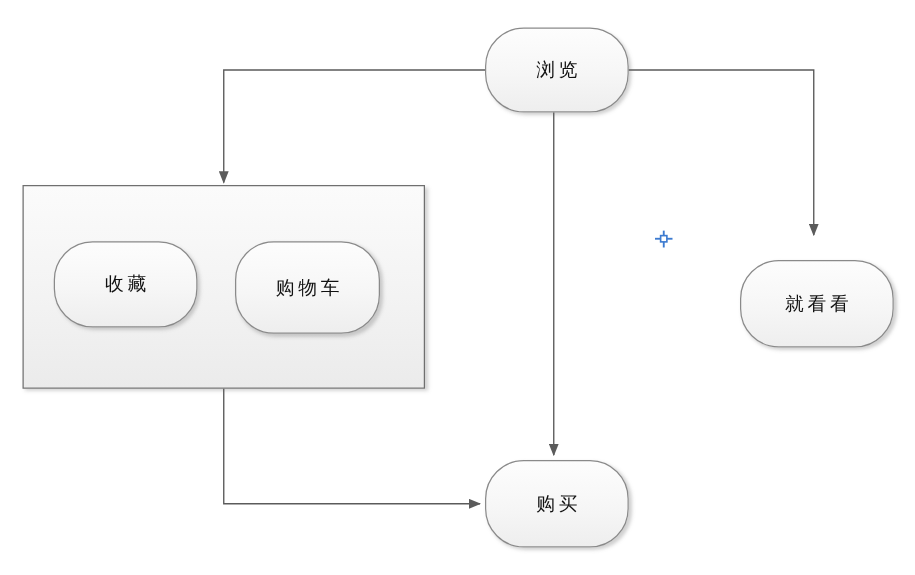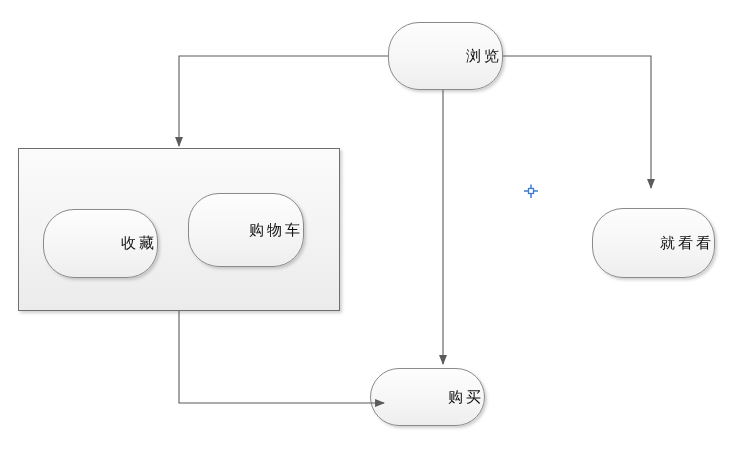--- a/index.html
+++ b/index.html
@@ -12,43 +12,43 @@
     position: relative;
     width: 732px;
     height: 460px;
     background: #ffffff;
     overflow: hidden;
   }
   .node {
     position: absolute;
     display: flex;
     align-items: center;
-    justify-content: flex-end;
+    justify-content: center;
     box-sizing: border-box;
     border: 1px solid #8a8a8a;
     background: linear-gradient(180deg, #fdfdfd 0%, #f6f6f6 55%, #eeeeee 100%);
     box-shadow: 2px 2px 3px rgba(120,120,120,0.35);
     color: #111111;
     font-size: 15px;
     letter-spacing: 3px;
     text-indent: 3px;
     z-index: 2;
   }
   .stadium { border-radius: 31px; }
   #node-group {
     left: 18px; top: 148px; width: 322px; height: 163px;
     border: 1px solid #6f6f6f;
     background: linear-gradient(180deg, #fbfbfb 0%, #f3f3f3 55%, #ebebeb 100%);
     z-index: 1;
   }
   #node-browse    { left: 388px; top: 22px;  width: 115px; height: 68px; }
-  #node-favorite  { left: 43px;  top: 193px; width: 115px; height: 69px; z-index: 3; margin-top: 16px; }
+  #node-favorite  { left: 43px;  top: 193px; width: 115px; height: 69px; z-index: 3; }
   #node-cart      { left: 188px; top: 193px; width: 116px; height: 74px; z-index: 3; }
   #node-just-look { left: 592px; top: 208px; width: 123px; height: 70px; }
-  #node-buy       { left: 370px; top: 368px; width: 115px; height: 58px; }
+  #node-buy       { left: 388px; top: 368px; width: 115px; height: 70px; }
   #connector-layer {
     position: absolute;
     left: 0; top: 0;
     width: 732px; height: 460px;
     z-index: 4;
     pointer-events: none;
   }
   .connector {
     fill: none;
     stroke: #5b5b5b;

